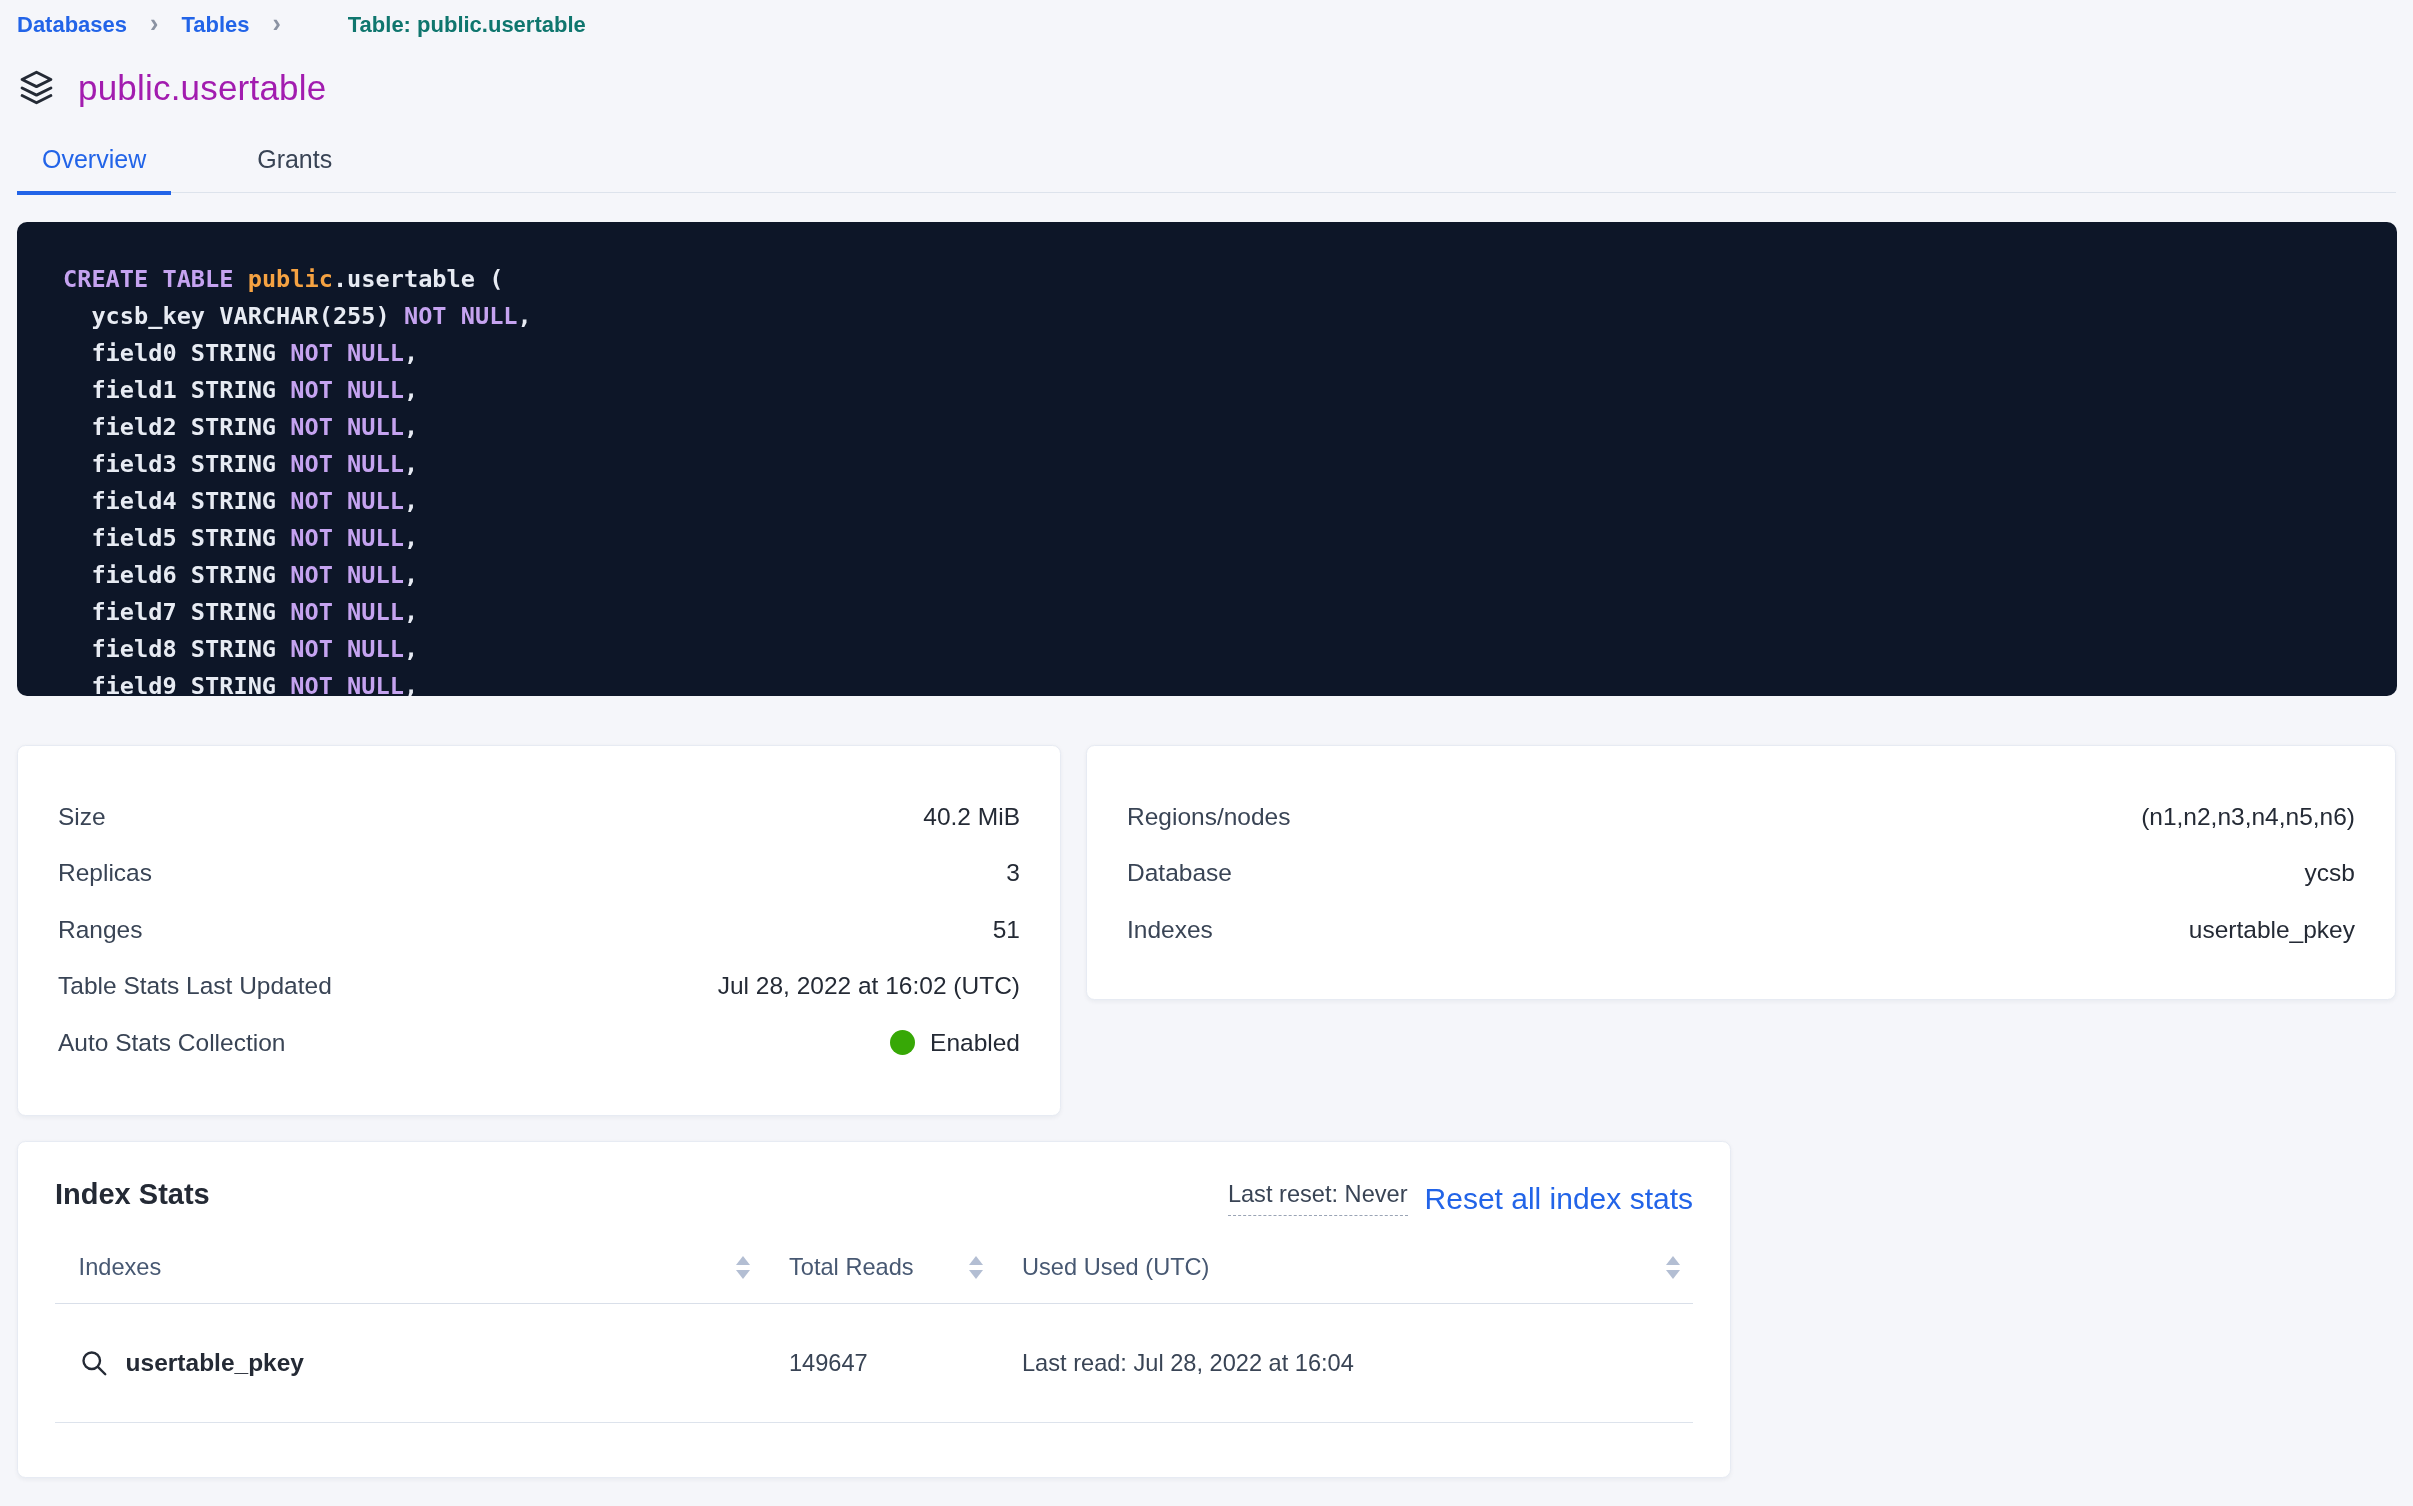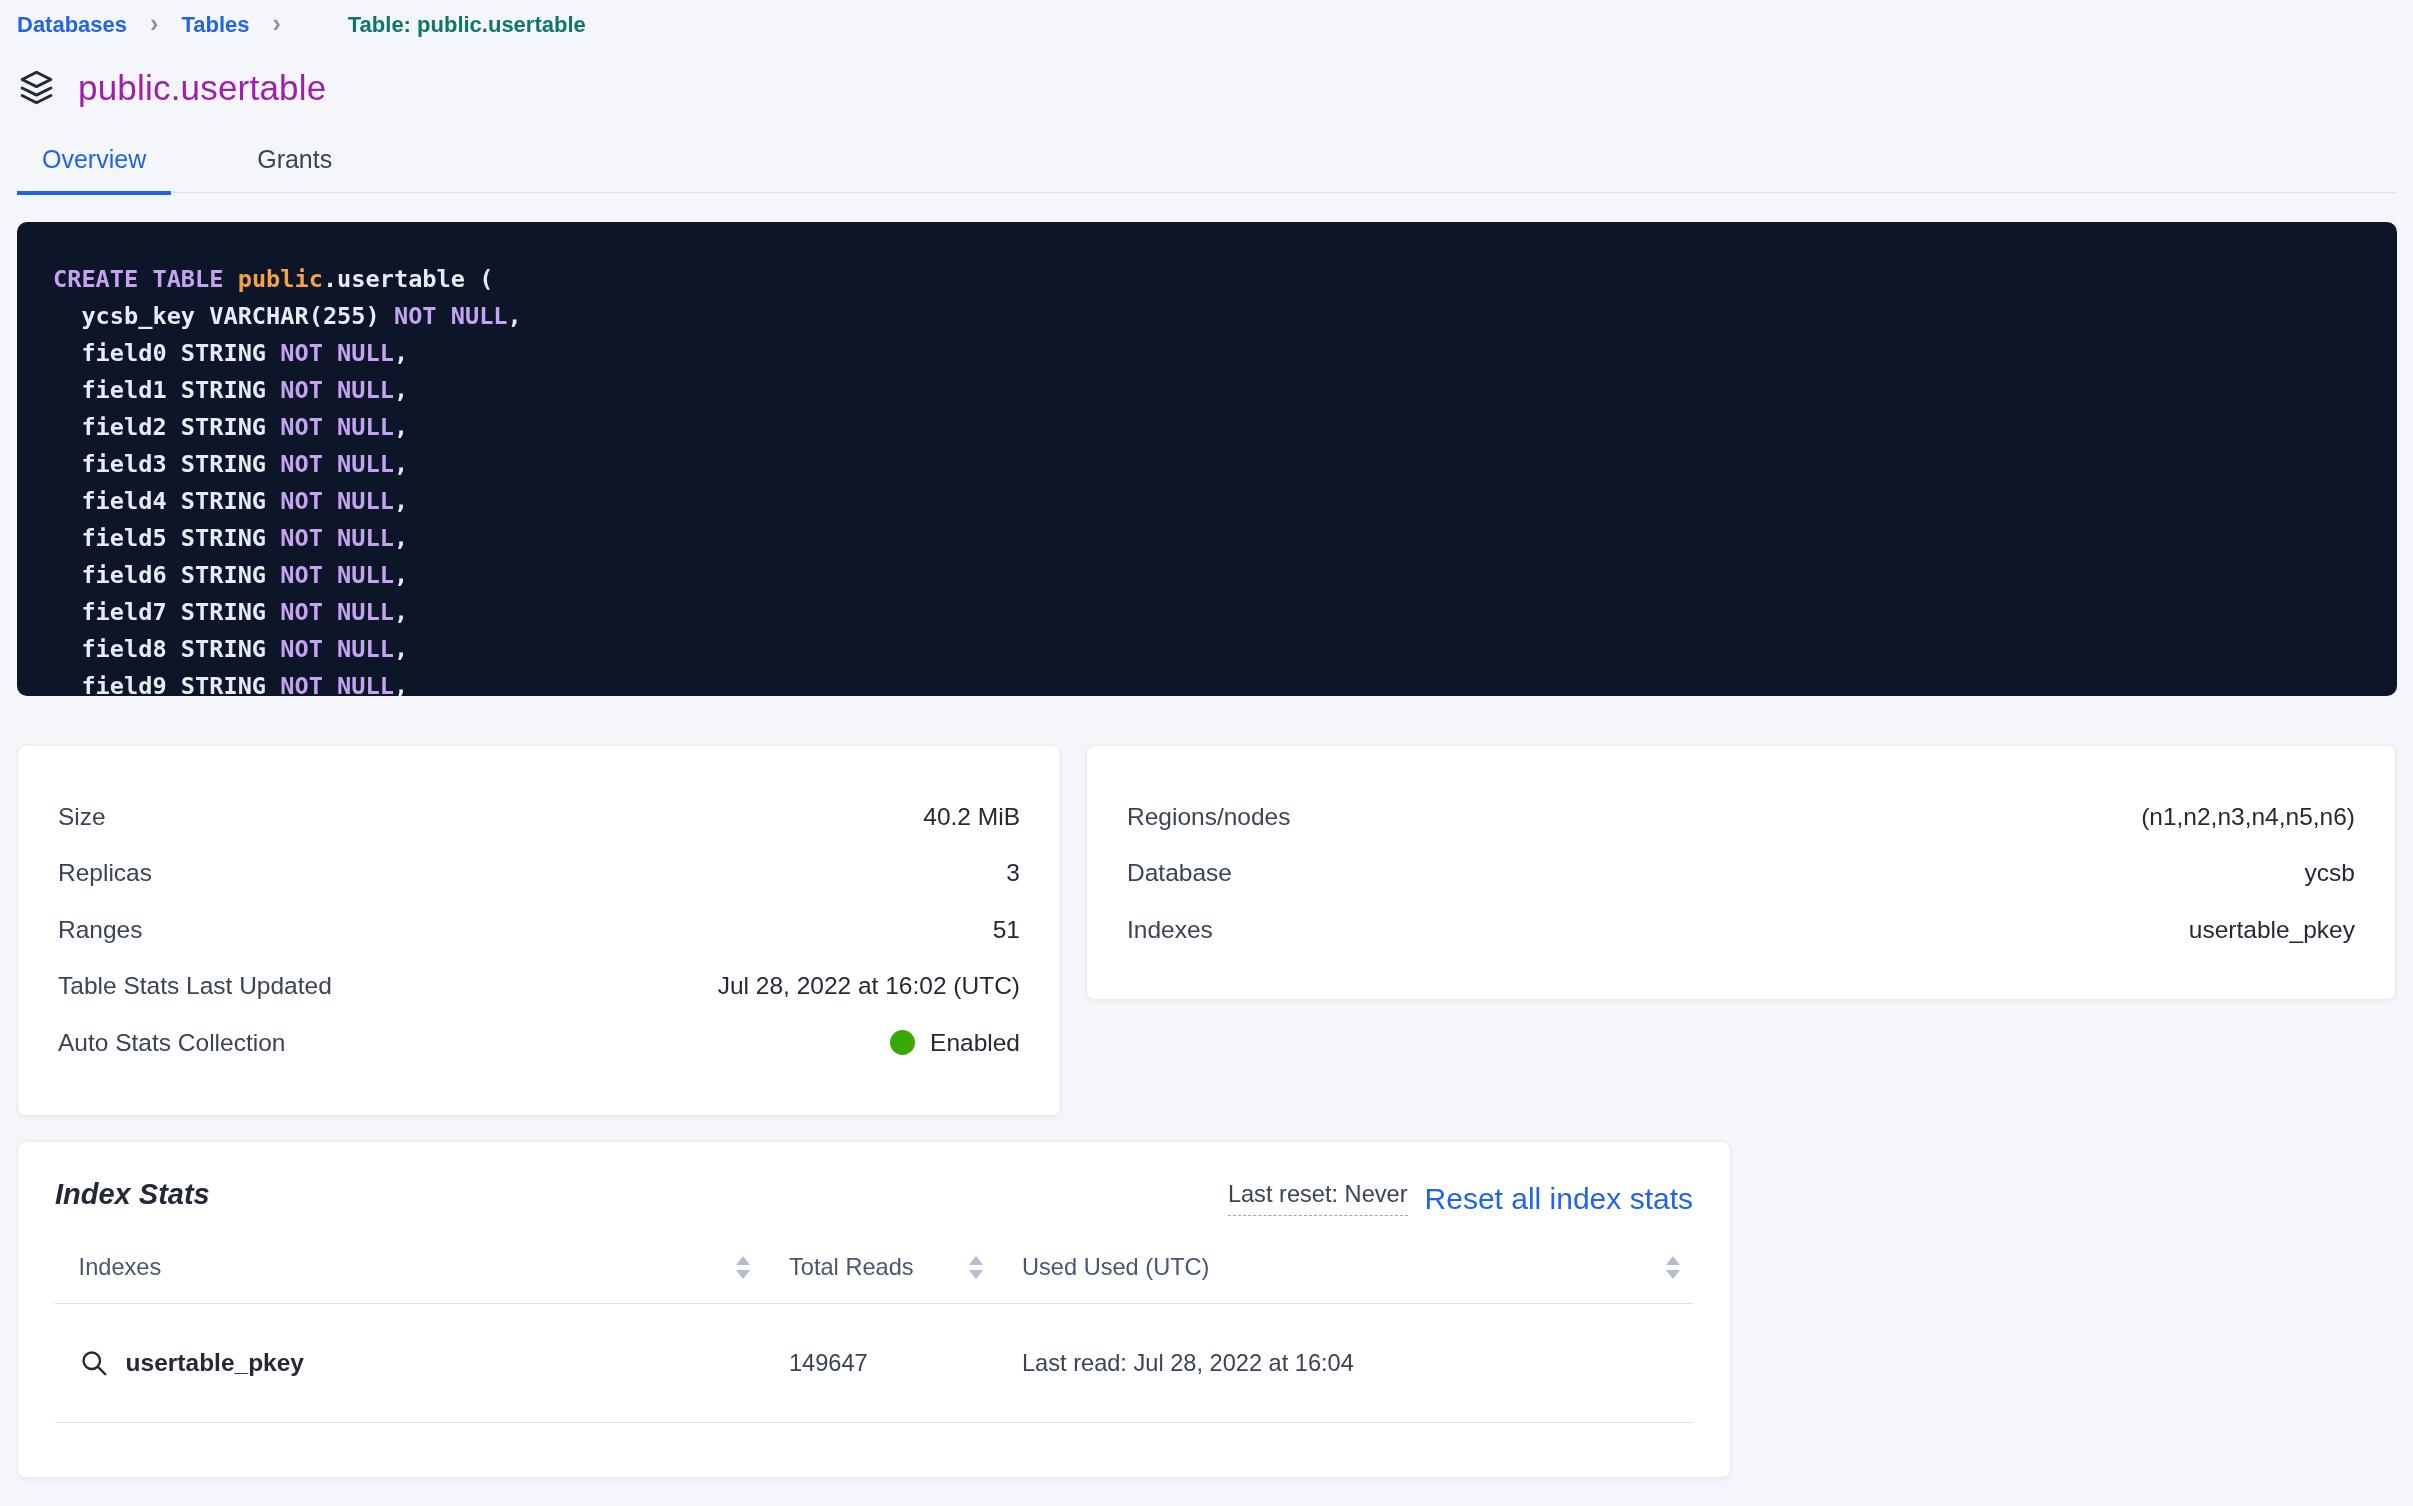--- a/index.html
+++ b/index.html
@@ -27,21 +27,21 @@
     font-size: 25px; padding: 0 25px 17px 25px; margin-right: 61px;
     border-bottom: 4.2px solid transparent; margin-bottom: -2.5px; cursor: pointer;
     color: #394455;
   }
   .tab.active { color: #2264e8; border-bottom-color: #2264e8; }
 
   
   .code-block {
     margin-top: 29px; height: 474px; width: 2380px;
     background: #0d1628; border-radius: 10px;
-    padding: 39px 36px; overflow: hidden;
+    padding: 39px 46px; overflow: hidden;
   }
   .code-line {
     font-family: "DejaVu Sans Mono", "Liberation Mono", monospace;
     font-size: 23.6px; font-weight: 600; line-height: 37px;
     white-space: pre; color: #e7ebf3;
   }
   .tok-p { color: #e7ebf3; }
   .tok-k { color: #c5a3f0; }
   .tok-s { color: #f5a242; }
 
@@ -55,21 +55,21 @@
   .detail-card.left { width: 1044px; height: 371px; }
   .detail-card.right { width: 1310px; height: 255px; }
   .detail-row { display: flex; justify-content: space-between; align-items: center; padding: 14.3px 0; }
   .detail-label { font-size: 24.5px; color: #394455; }
   .detail-value { font-size: 24.5px; color: #242a35; display: flex; align-items: center; }
   .status-dot { width: 25px; height: 25px; border-radius: 50%; margin-right: 15px; display: inline-block; }
 
   
   .index-card { margin-top: 25px; width: 1714px; height: 337px; padding: 34px 37px 0 37px; }
   .index-head { display: flex; justify-content: space-between; align-items: flex-start; }
-  .index-title { font-size: 29px; font-weight: 700; color: #242a35; line-height: 37px; font-style: italic; }
+  .index-title { font-size: 29px; font-weight: 700; color: #242a35; line-height: 37px; }
   .index-head-right { display: flex; align-items: flex-end; gap: 17px; padding-top: 5px; }
   .last-reset { font-size: 23.6px; color: #394455; border-bottom: 1.7px dashed #9aa4b5; padding-bottom: 6.7px; }
   .reset-link { font-size: 30px; color: #2264e8; cursor: pointer; }
 
   .idx-table { margin-top: 30px; }
   .idx-header-row { display: flex; align-items: center; padding: 8.4px 0 22px 0; border-bottom: 1.7px solid #d9dfe9; }
   .idx-row { display: flex; align-items: center; padding: 44px 0; border-bottom: 1.7px solid #dde3ec; }
   .col-1 { width: 734px; display: flex; align-items: center; padding-left: 23.6px; }
   .col-2 { width: 233px; display: flex; align-items: center; }
   .col-3 { flex: 1; display: flex; align-items: center; }

